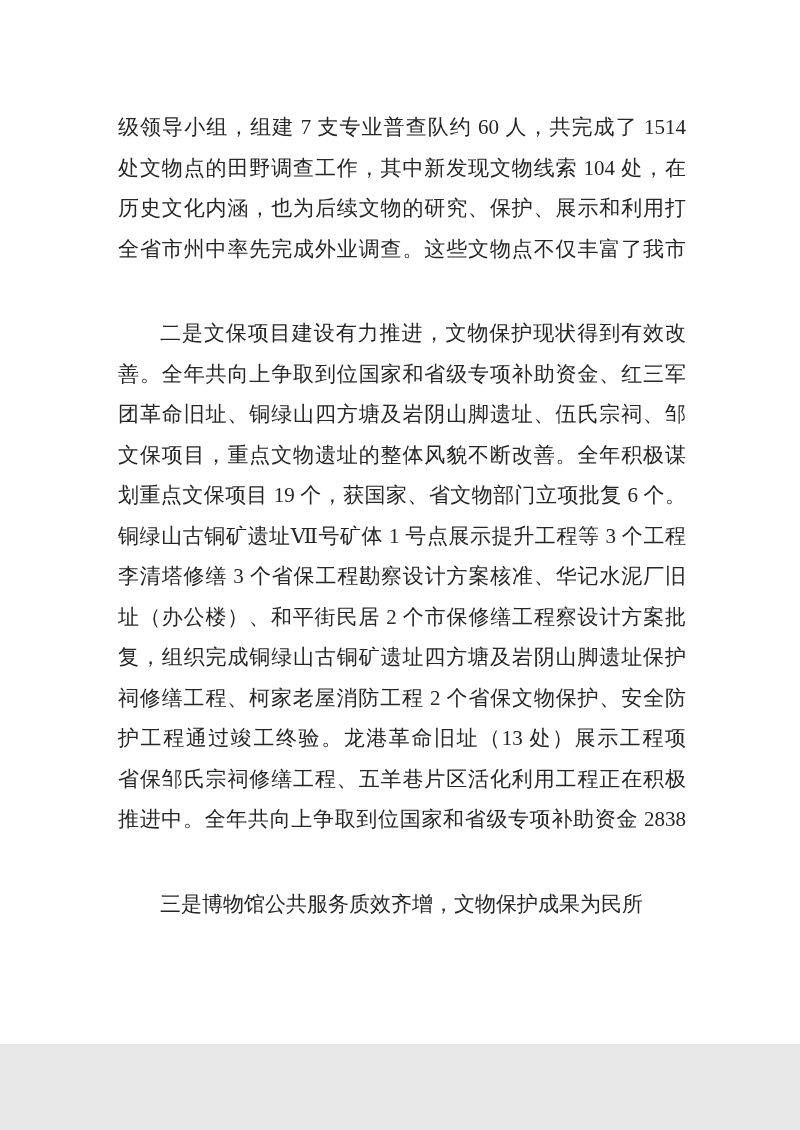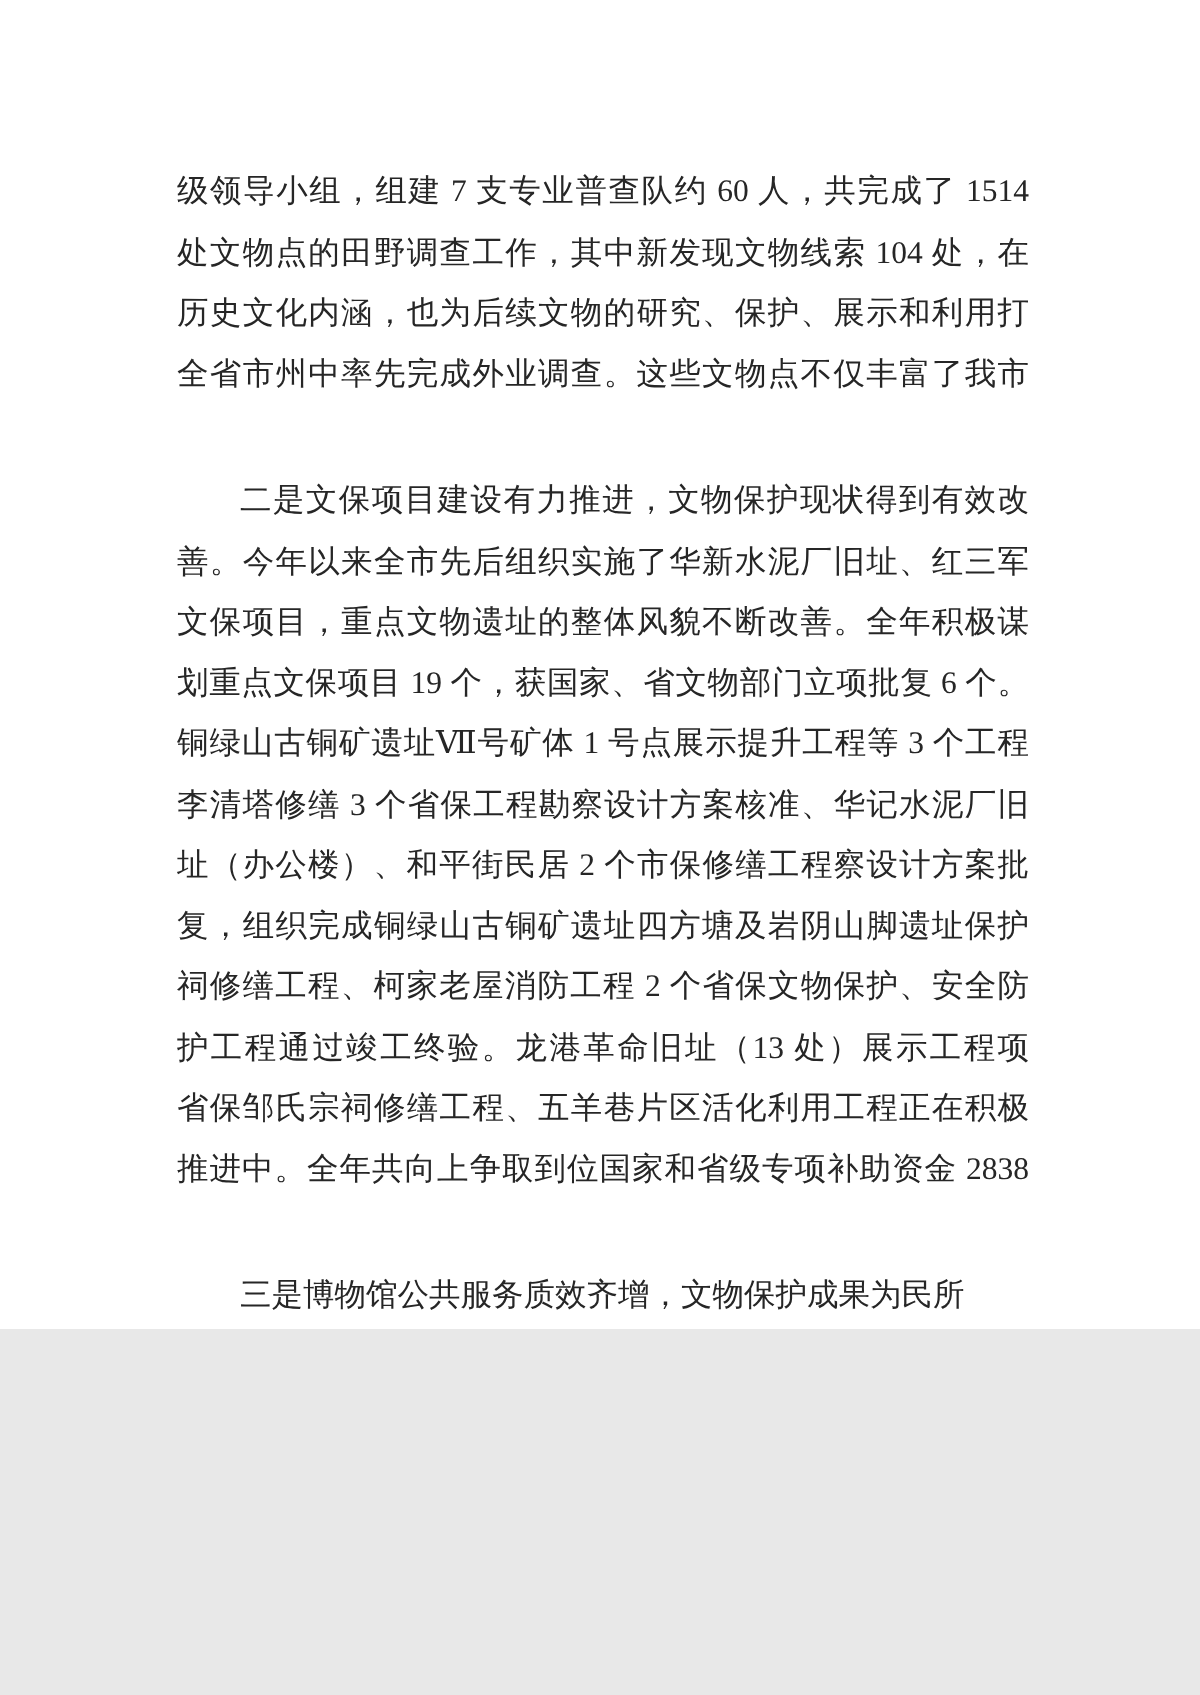--- a/index.html
+++ b/index.html
@@ -8,21 +8,21 @@
   }
   body {
     width: 800px;
     height: 1130px;
     background: #e8e8e8;
     font-family: "Liberation Serif", "DejaVu Serif", serif;
   }
   .page {
     position: relative;
     width: 800px;
-    height: 886px;
+    height: 1044px;
     background: #ffffff;
     overflow: hidden;
   }
   .text-body {
     position: absolute;
     left: 118px;
     top: 107px;
     width: 568px;
     color: #262626;
   }
@@ -68,21 +68,22 @@
 <div class="page" style="background: rgb(255, 255, 255);">
   <div class="text-body" id="text-body" style="color: rgb(38, 38, 38);">
       <div class="paragraph">
         <div class="line">级领导小组，组建 7 支专业普查队约 60 人，共完成了 1514</div>
         <div class="line">处文物点的田野调查工作，其中新发现文物线索 104 处，在</div>
         <div class="line">历史文化内涵，也为后续文物的研究、保护、展示和利用打</div>
         <div class="line">全省市州中率先完成外业调查。这些文物点不仅丰富了我市</div>
       </div>
       <div class="paragraph">
         <div class="line indent">二是文保项目建设有力推进，文物保护现状得到有效改</div>
-        <div class="line">善。今年以来全市先后组织实施了华新水泥厂旧址、红三军</div>
+        <div class="line">善。全年共向上争取到位国家和省级专项补助资金、红三军</div>
+        <div class="line">团革命旧址、铜绿山四方塘及岩阴山脚遗址、伍氏宗祠、邹</div>
         <div class="line">文保项目，重点文物遗址的整体风貌不断改善。全年积极谋</div>
         <div class="line">划重点文保项目 19 个，获国家、省文物部门立项批复 6 个。</div>
         <div class="line">铜绿山古铜矿遗址Ⅶ号矿体 1 号点展示提升工程等 3 个工程</div>
         <div class="line">李清塔修缮 3 个省保工程勘察设计方案核准、华记水泥厂旧</div>
         <div class="line">址（办公楼）、和平街民居 2 个市保修缮工程察设计方案批</div>
         <div class="line">复，组织完成铜绿山古铜矿遗址四方塘及岩阴山脚遗址保护</div>
         <div class="line">祠修缮工程、柯家老屋消防工程 2 个省保文物保护、安全防</div>
         <div class="line">护工程通过竣工终验。龙港革命旧址（13 处）展示工程项目、</div>
         <div class="line">省保邹氏宗祠修缮工程、五羊巷片区活化利用工程正在积极</div>
         <div class="line">推进中。全年共向上争取到位国家和省级专项补助资金 2838</div>

